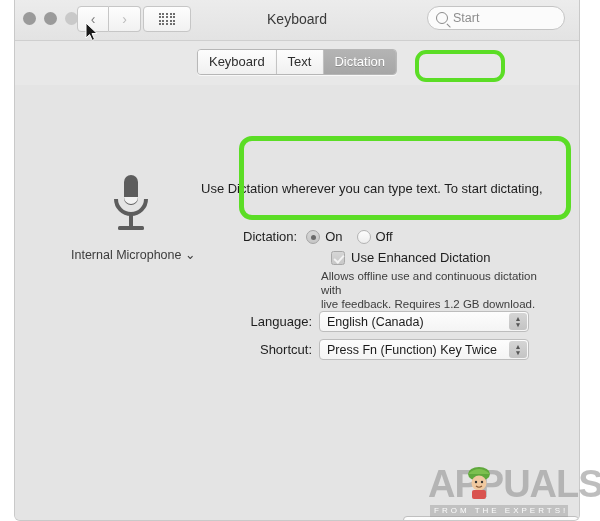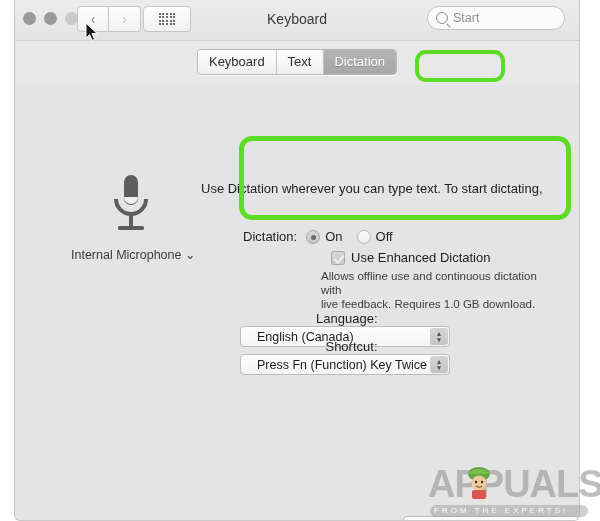--- a/index.html
+++ b/index.html
@@ -338,42 +338,41 @@
     top: 136px;
     width: 332px;
     height: 84px;
   }
 
   
   .popup-row {
     position: absolute;
     display: flex;
     align-items: center;
-    flex-direction: column;
   }
   #lang-row { left: 225px; top: 226px; }
   #short-row { left: 225px; top: 254px; }
   .popup-label {
     font-size: 13px;
     color: #1e1e1e;
     width: 72px;
     text-align: right;
     margin-right: 7px;
   }
   .popup {
     width: 210px;
     height: 21px;
     background: linear-gradient(to bottom, #fdfdfd, #f4f4f4);
     border: 1px solid #bdbdbd;
     border-radius: 4px;
     box-sizing: border-box;
     display: flex;
     align-items: center;
     position: relative;
-    padding-left: 16px;
+    padding-left: 7px;
   }
   .popup .val {
     font-size: 12.5px;
     color: #1b1b1b;
     white-space: nowrap;
   }
   .popup .stepper {
     position: absolute;
     right: 1px; top: 1px;
     width: 18px;
@@ -436,23 +435,22 @@
     line-height: 1;
   }
   #wm-sub {
     position: absolute;
     left: 10px;
     bottom: 2px;
     font-size: 8px;
     letter-spacing: 3px;
     color: rgba(255,255,255,0.95);
     background: rgba(150,150,150,0.45);
-    padding: 1px 20px 1px 4px;
+    padding: 1px 0 1px 4px;
     line-height: 10px;
-    border-radius: 6px;
   }
   #wm-logo {
     position: absolute;
     left: 44px;
     bottom: 20px;
   }
 </style>
 </head>
 <body>
 
@@ -556,21 +554,21 @@
         </label>
       </div>
 
       <label id="enh-row">
         <span id="enh-check"></span>
         <span id="enh-label">Use Enhanced Dictation</span>
       </label>
 
       <div id="enh-desc">
         <div>Allows offline use and continuous dictation with</div>
-        <div>live feedback. Requires 1.0 GB download.</div>
+        <div>live feedback. Requires 1.2 GB download.</div>
       </div>
     </div>
 
     <div class="popup-row" id="lang-row">
       <span class="popup-label">Language:</span>
       <div class="popup">
         <span class="val">English (Canada)</span>
         <span class="stepper">
           <b>▴</b>
           <b>▾</b>

